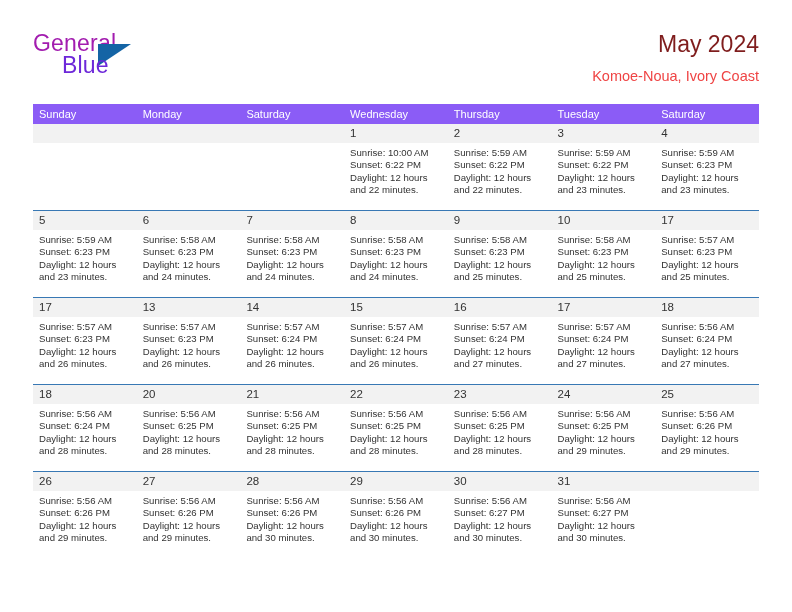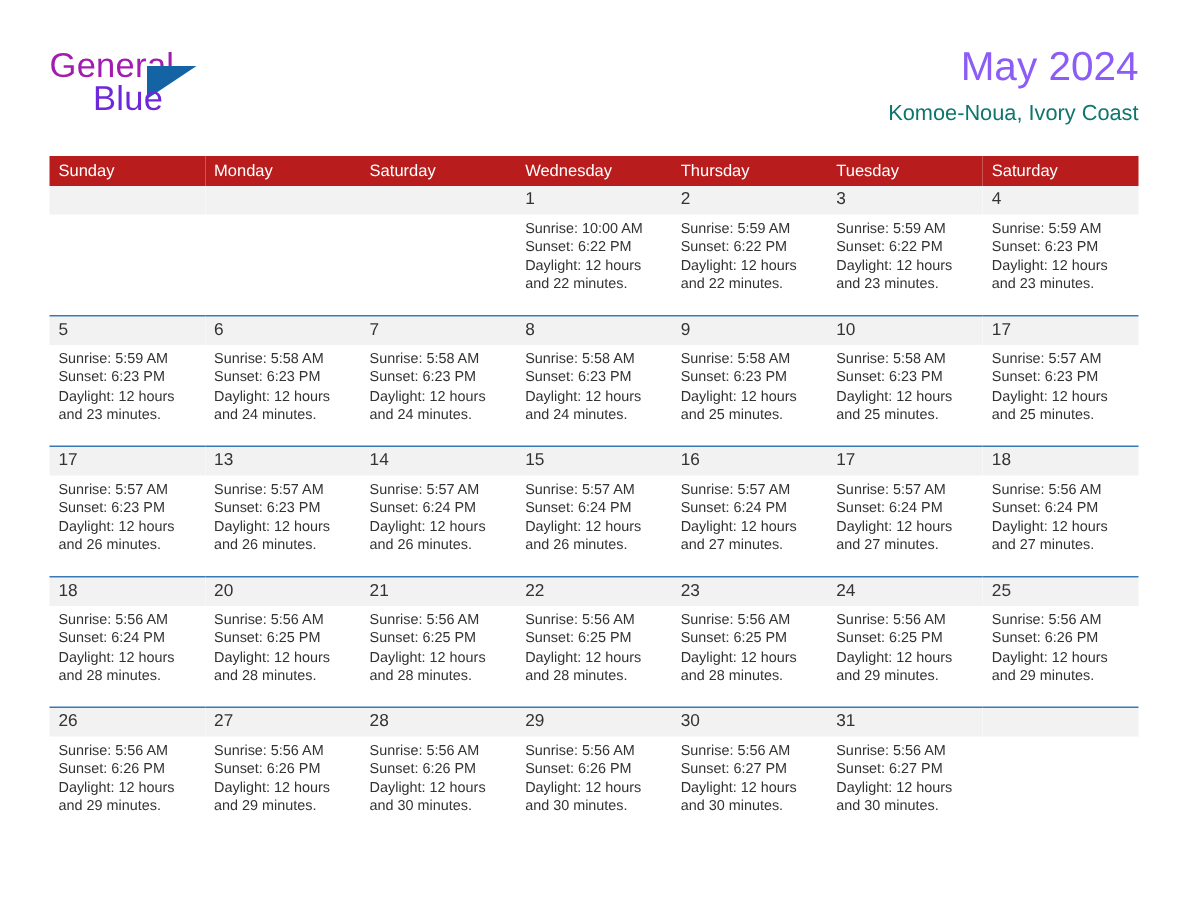--- a/index.html
+++ b/index.html
@@ -67,46 +67,46 @@
   }
 
   .title-block {
     position: absolute;
     right: 0;
     top: 0;
     text-align: right;
   }
 
   .cal-title {
-    font-size: 27px;
-    color: #8b5cf6;
+    font-size: 23px;
+    color: #7f1d1d;
     line-height: 32px;
     white-space: nowrap;
   }
 
   .cal-subtitle {
     font-size: 14.5px;
-    color: #0f766e;
+    color: #ef4444;
     line-height: 20px;
     margin-top: 6px;
     white-space: nowrap;
   }
 
   
   .calendar {
     position: absolute;
     left: 33px;
     top: 104px;
     width: 726px;
     border-collapse: collapse;
     table-layout: fixed;
   }
 
   .calendar th {
-    background: #b91c1c;
+    background: #8b5cf6;
     color: #ffffff;
     font-size: 11px;
     font-weight: normal;
     text-align: left;
     padding: 4px 0 4px 6px;
     height: 20px;
     vertical-align: middle;
   }
 
   .calendar td {

